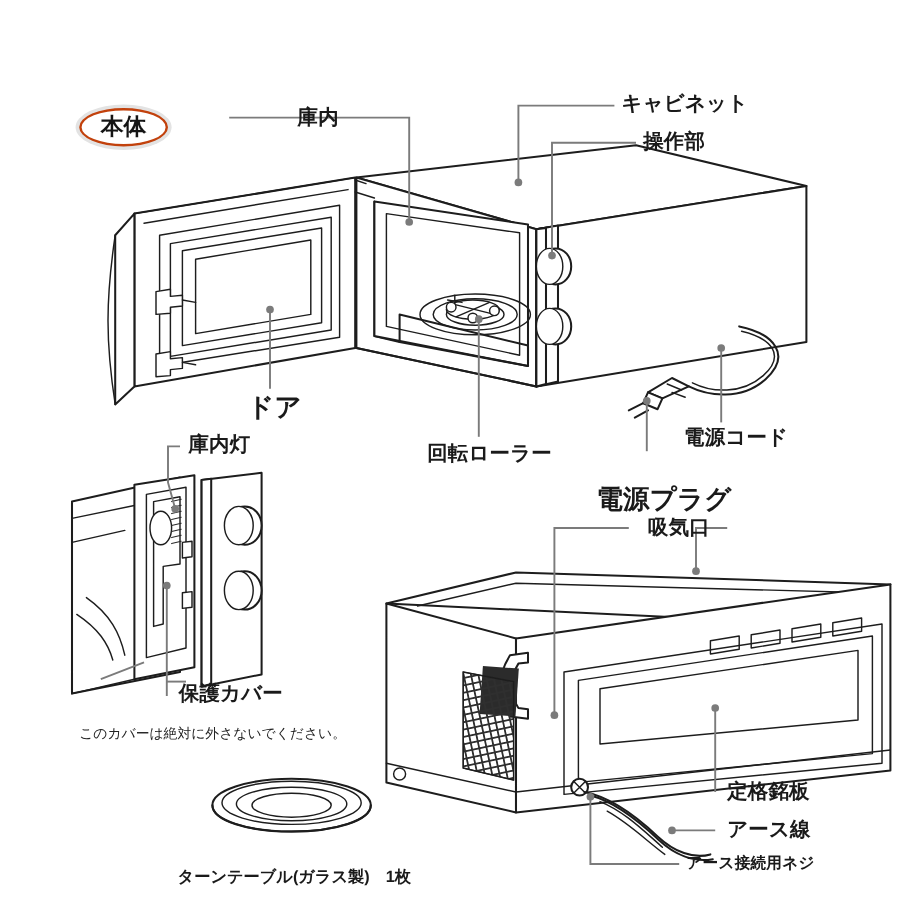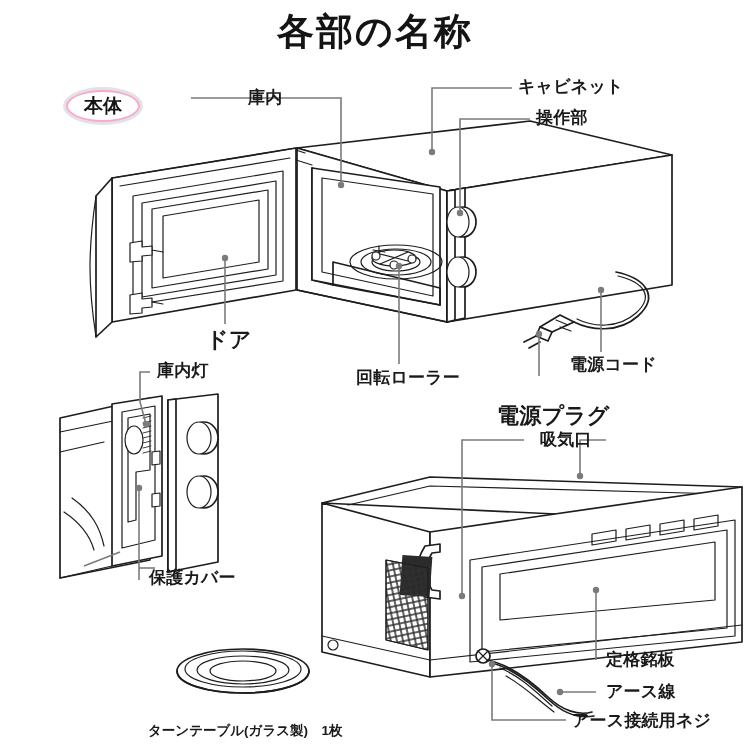--- a/index.html
+++ b/index.html
@@ -35,21 +35,21 @@
     color: #141414;
     letter-spacing: 2px;
   }
   .badge {
     position: absolute;
     display: flex; align-items: center; justify-content: center;
     font-weight: bold;
     color: #141414;
     border-radius: 50%;
     background: #ffffff;
-    border: 2px solid #f9a8d4;
+    border: 2px solid #c2410c;
     box-shadow: 0 0 0 3px #e3e3e3;
   }
   .note {
     position: absolute;
     font-size: 11.5px;
     font-weight: normal;
     color: #232323;
     line-height: 1.45;
     white-space: pre;
     letter-spacing: 0px;
@@ -60,21 +60,20 @@
     font-weight: bold;
     color: #1a1a1a;
     white-space: pre;
   }
 </style>
 </head>
 <body>
 
 <div id="page">
 
-  <div id="page-title">各部の名称</div>
 
   <svg id="art" viewBox="0 0 750 750">
     <defs>
       <style>
         .s  { fill:none; stroke:#1d1d1d; stroke-width:1.7; stroke-linejoin:round; stroke-linecap:round; }
         .sw { fill:#ffffff; stroke:#1d1d1d; stroke-width:1.7; stroke-linejoin:round; stroke-linecap:round; }
         .t  { fill:none; stroke:#1d1d1d; stroke-width:1.2; stroke-linejoin:round; stroke-linecap:round; }
         .tw { fill:#ffffff; stroke:#1d1d1d; stroke-width:1.2; stroke-linejoin:round; stroke-linecap:round; }
         .vt { fill:none; stroke:#2a2a2a; stroke-width:0.9; stroke-linecap:round; }
         .ld { fill:none; stroke:#7b7b7b; stroke-width:1.6; stroke-linecap:butt; }
@@ -301,25 +300,26 @@
   <div class="lbl" style="left:356px; top:368px; font-size:17px;">回転ローラー</div>
 
   <div class="lbl" style="left:157px; top:361px; font-size:17px;">庫内灯</div>
 
   <div class="lbl" style="left:570px; top:355px; font-size:17px;">電源コード</div>
 
   <div class="lbl" style="left:497px; top:360px; font-size:22px;margin-top:43px;">電源プラグ</div>
 
   <div class="lbl" style="left:131px; top:568px; font-size:17px;margin-left:18px;">保護カバー</div>
 
+  <div class="note" style="left:66px; top:604px;">このカバーは絶対に外さないでください。</div>
 
   <div class="lbl" style="left:540px; top:430px; font-size:17px;">吸気口</div>
 
 
   <div class="lbl" style="left:606px; top:650px; font-size:17px;">定格銘板</div>
 
   <div class="lbl" style="left:606px; top:682px; font-size:17px;">アース線</div>
 
-  <div class="lbl" style="left:572px; top:711px; font-size:17px;">アース接続用ネジ</div>
+  <div class="lbl" style="left:572px; top:711px; font-size:13px;">アース接続用ネジ</div>
 
   <div class="cap" style="left:148px; top:722px;">ターンテーブル(ガラス製)　1枚</div>
 
 </div>
 
 </body></html>

